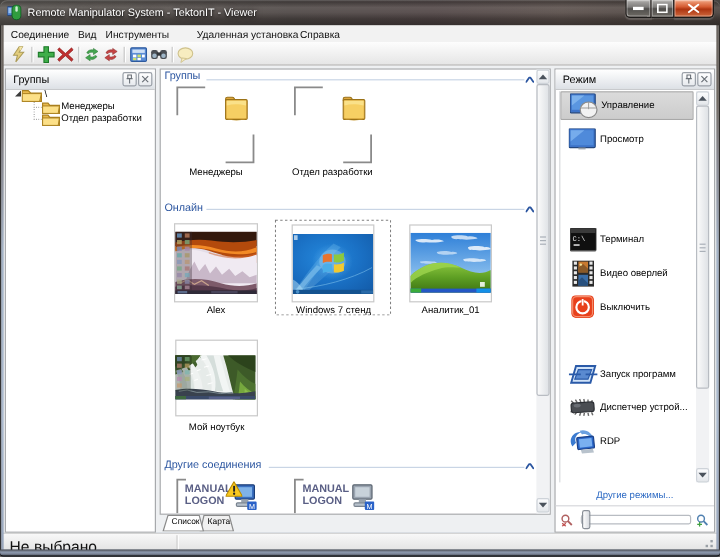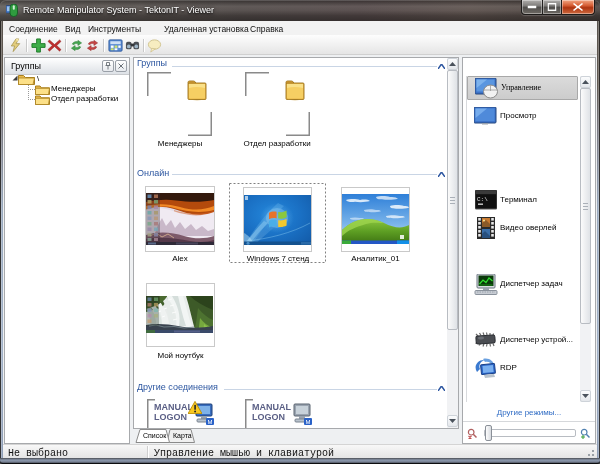--- a/index.html
+++ b/index.html
@@ -57,32 +57,32 @@
   background:linear-gradient(180deg,#fff,#e7eaee); }
 
 .sech { position:absolute; font-size:9px; color:#2c56a0; white-space:nowrap; }
 .secline { position:absolute; height:1px; background:#c9d5e5; }
 
 .cardlbl { position:absolute; font-size:8px; color:#000; text-align:center; white-space:nowrap; }
 
 
 .mode { position:absolute; font-size:8px; color:#000; }
 .mode .mt { position:absolute; left:33px; top:7px; white-space:nowrap; }
-.mode.sel { background:linear-gradient(180deg,#dbdbdb,#cccccc); border:1px solid #a8a8a8; border-radius:1px;font-family:Liberation Serif, serif; }
+.mode.sel { background:linear-gradient(180deg,#dbdbdb,#cccccc); border:1px solid #a8a8a8; border-radius:1px; }
 .mode.sel .mt { top:6px; }
 .mode.sel .abs { margin-top:-1px; }
 
 
 .sbbtn { position:absolute; left:0; width:100%; background:linear-gradient(180deg,#fbfcfd,#e4e7eb); border:1px solid #ced3d9; border-radius:2px; }
 .sbthumb { position:absolute; left:0; width:100%; background:linear-gradient(90deg,#fbfbfb,#dfe2e6); border:1px solid #b8bcc2; border-radius:2px; }
 
 
 #statusbar { position:absolute; left:3px; top:444px; width:594px; height:14px;
   background:linear-gradient(180deg,#f8f8f8,#e4e4e4); border-top:1px solid #d4d4d4;
-  font-size:10px; color:#111;font-family:Liberation Mono, monospace; }
+  font-size:13px; color:#111; }
 
 #bottomborder { position:absolute; left:0; top:458px; width:600px; height:6px;
   background:linear-gradient(180deg,#4a4c52 0%,#8c99ae 35%,#7c8698 60%,#2e3036 100%);
   border-radius:0 0 3px 3px; box-shadow:inset 0 -1px 0 rgba(0,0,0,.8); }
 </style>
 </head>
 <body>
 <div id="win"></div>
 <div id="titlebar"></div>
 <svg class="abs" style="left:6px; top:4px;" width="12" height="13" viewBox="0 0 12 13">
@@ -456,20 +456,29 @@
 <div id="tabstrip" style="position:absolute; left:133px; top:429px; width:326px; height:14px; font-size:7px;">
   <svg style="position:absolute; left:0; top:0;" width="70" height="14" viewBox="0 0 70 14">
     <path d="M37 0.5 L58 0.5 L61.5 13.5 L34 13.5 Z" fill="#f0f0f0" stroke="#8a8a8a" stroke-width="1"></path>
     <path d="M7 0.5 L33 0.5 L36.5 13.5 L3 13.5 Z" fill="#ffffff" stroke="#8a8a8a" stroke-width="1"></path>
   </svg>
   <span style="position:absolute; left:10px; top:3px;">Список</span>
   <span style="position:absolute; left:40px; top:3px;">Карта</span>
 </div>
 
 <div class="panel" id="rightpanel" style="left:462px; top:57px; width:134px; height:387px;">
+  <div class="phead">
+      <span class="t">Режим</span>
+    <div class="pbtn" style="right:15px"><svg width="10" height="10" viewBox="0 0 10 10">
+          <path d="M3.5 1.5 H6.5 V4.5 H3.5 Z M2.5 4.5 H7.5 M5 4.5 V8.5" stroke="#6a7077" stroke-width="0.9" fill="none"></path>
+        </svg></div>
+    <div class="pbtn" style="right:2px"><svg width="10" height="10" viewBox="0 0 10 10">
+          <path d="M2.5 2.5 L7.5 7.5 M7.5 2.5 L2.5 7.5" stroke="#6a7077" stroke-width="1"></path>
+        </svg></div>
+  </div>
   <div id="modes" style="position:absolute; left:0; top:18px; width:132px; height:367px;">
     <div style="position:absolute; left:3px; top:0; width:114px; height:326px; background:#fff; border-left:1px solid #d8dadd;"></div>
 
     <div class="mode sel" style="left:4px; top:0; width:111px; height:24px;">
       <svg class="abs" style="left:7px; top:2px;" width="24" height="21" viewBox="0 0 24 21">
         <rect x="0" y="0" width="21" height="16" rx="1" fill="#3d73c8" stroke="#24477e"></rect>
         <rect x="1.5" y="1.5" width="18" height="12" fill="#5a96e0"></rect>
         <path d="M1.5 1.5 L12 1.5 L1.5 10 Z" fill="#7db2ec"></path>
         <ellipse cx="15.5" cy="13.5" rx="7" ry="6.5" fill="#f2f2f2" stroke="#8a8a8a"></ellipse>
         <path d="M15.5 7 V13 M9 12 H22" stroke="#9a9a9a" stroke-width="0.8" fill="none"></path>
@@ -510,31 +519,37 @@
             <rect x="15.2" y="17" width="2.6" height="2.6"></rect>
         </g>
         <rect x="6" y="1" width="8" height="9" fill="#c87a30"></rect>
         <path d="M6 6 L10 3 L14 7 V10 H6 Z" fill="#8a5a28"></path>
         <circle cx="8" cy="3.5" r="1" fill="#f0e8a0"></circle>
         <rect x="6" y="12" width="8" height="9" fill="#3a6ea8"></rect>
         <path d="M6 17 L9 14 L14 19 V21 H6 Z" fill="#28507e"></path>
       </svg>
       <span class="mt">Видео оверлей</span>
     </div>
-    <div class="mode" style="left:4px; top:196px; width:111px; height:24px;">
-      <svg class="abs" style="left:7px; top:2px;" width="24" height="21" viewBox="0 0 24 21">
-        <rect x="3" y="0" width="18" height="14" rx="1" fill="#d8dce2" stroke="#6a7480"></rect>
-        <rect x="4.5" y="1.5" width="15" height="10.5" fill="#0a3a0a"></rect>
-        <path d="M5.5 10 L9 6 L12 8.5 L15 4 L18.5 7" stroke="#30e030" stroke-width="1.2" fill="none"></path>
-        <path d="M5.5 11 H18.5" stroke="#20a020" stroke-width="0.8"></path>
-        <rect x="9" y="14" width="6" height="2" fill="#9aa2ac"></rect>
-        <rect x="1" y="16.5" width="22" height="4" rx="1" fill="#c8cdd4" stroke="#8a929c"></rect>
-        <path d="M3 18 H21" stroke="#9aa2ac" stroke-width="1" stroke-dasharray="1.5 1"></path>
-      </svg>
-      <span class="mt">Диспетчер задач</span>
+    <div class="mode" style="left:4px; top:168px; width:111px; height:24px;">
+      <svg class="abs" style="left:9px; top:2px;" width="20" height="20" viewBox="0 0 20 20">
+        <rect x="0" y="0" width="19" height="19" rx="4" fill="#e8401c"></rect>
+        <rect x="1.2" y="1.2" width="16.6" height="16.6" rx="3.2" fill="none" stroke="#f8a080" stroke-width="1" opacity="0.8"></rect>
+        <circle cx="9.5" cy="10" r="5.2" fill="none" stroke="#fff" stroke-width="1.8"></circle>
+        <rect x="8.6" y="2.8" width="1.9" height="6" fill="#e8401c"></rect>
+        <rect x="8.8" y="3.2" width="1.5" height="5.4" fill="#fff"></rect>
+      </svg>
+      <span class="mt">Выключить</span>
+    </div>
+    <div class="mode" style="left:4px; top:224px; width:111px; height:24px;">
+      <svg class="abs" style="left:7px; top:3px;" width="24" height="18" viewBox="0 0 24 18">
+        <path d="M2 16 L6 2 L22 2 L18 16 Z" fill="#cfe2f8" stroke="#2a5aa8" stroke-width="1.6"></path>
+        <path d="M5 13 L8 5 L19 5 L16 13 Z" fill="#5a8ad0" stroke="#2a5aa8" stroke-width="1"></path>
+        <path d="M0 9 H10 M14 9 H24" stroke="#2a5aa8" stroke-width="1.6"></path>
+      </svg>
+      <span class="mt">Запуск программ</span>
     </div>
     <div class="mode" style="left:4px; top:252px; width:111px; height:24px;">
       <svg class="abs" style="left:7px; top:4px;" width="24" height="16" viewBox="0 0 24 16">
         <g stroke="#6a6a6a" stroke-width="1.2">
           <path d="M4 4 L2 2 M7 3.5 L5.5 1 M10 3 L9 0.5 M13 3 L12.5 0.5 M16 3.5 L16 1 M19 4 L19.5 1.5"></path>
           <path d="M4 10 L1.5 11.5 M7 11 L5 13.5 M10 11.5 L9 14.5 M13 12 L12.5 14.5 M16 12 L16.5 14.5 M19 11.5 L20 14"></path>
         </g>
         <rect x="2" y="3.5" width="19" height="8" rx="2" transform="rotate(-4 11 7)" fill="#4a4d52" stroke="#2a2d32"></rect>
         <ellipse cx="7" cy="6" rx="3" ry="1.6" transform="rotate(-4 7 6)" fill="#6a6e74"></ellipse>
       </svg>
@@ -584,21 +599,20 @@
         <path d="M6.3 6.3 L9.5 9.5" stroke="#5080b0" stroke-width="1.5"></path>
         <path d="M1 9 H5 M3 7 V11" stroke="#40a040" stroke-width="1.1"></path>
       </svg>
     </div>
   </div>
 </div>
 
 <div id="statusbar">
   <div style="position:absolute; left:144px; top:1px; width:1px; height:12px; background:#cfcfcf; box-shadow:1px 0 0 #fff;"></div>
   <span style="position:absolute; left:5px; top:3px;">Не выбрано</span>
-  <span style="position:absolute; left:151px; top:3px;">Управление мышью и клавиатурой</span>
   <svg style="position:absolute; right:2px; bottom:1px;" width="10" height="10" viewBox="0 0 10 10">
     <g fill="#9aa0a6">
         <rect x="7" y="7" width="2" height="2"></rect>
         <rect x="7" y="3" width="2" height="2"></rect>
         <rect x="3" y="7" width="2" height="2"></rect>
       </g>
   </svg>
 </div>
 <div id="bottomborder"></div>
 

